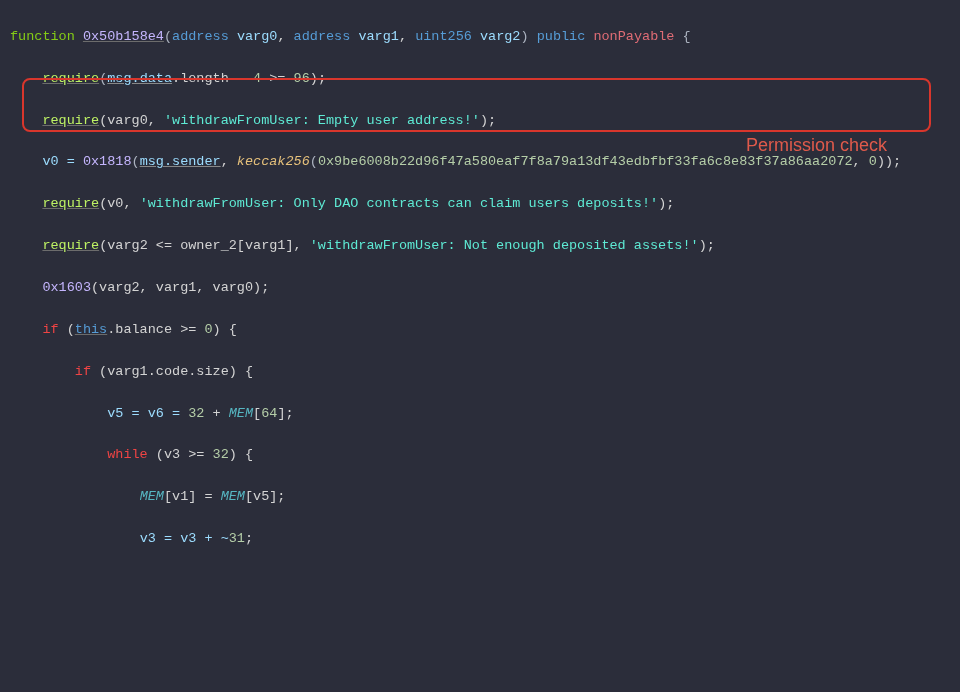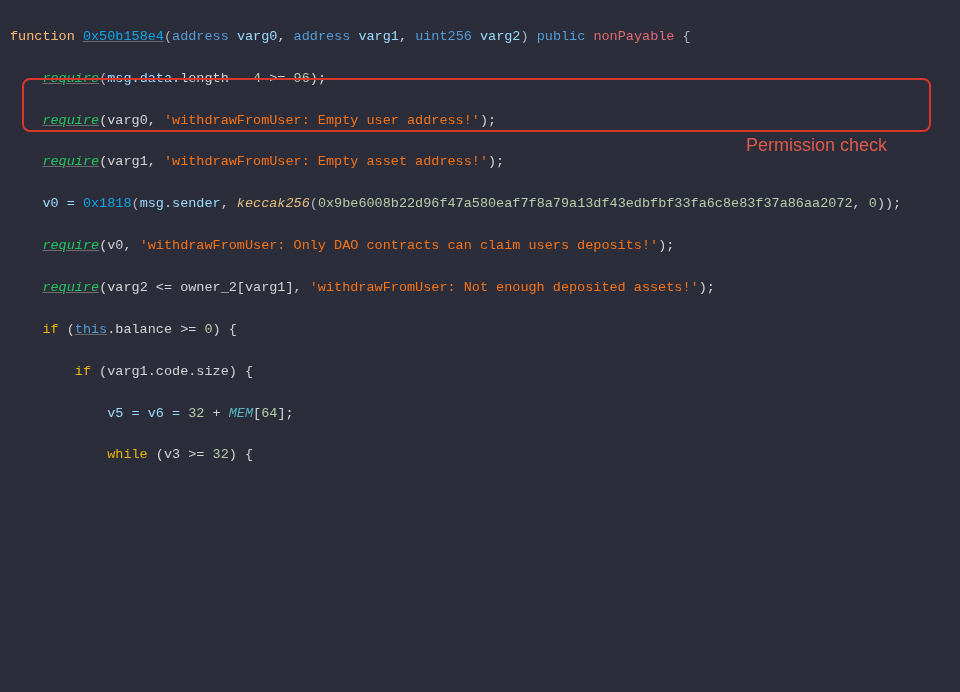--- a/index.html
+++ b/index.html
@@ -13,32 +13,32 @@
     width: 960px;
     height: 692px;
     overflow: hidden;
     position: relative;
   }
   .code-area {
     padding: 6px 0 6px 10px;
     white-space: pre;
   }
   .line { display:block; }
-  .kw-fn   { color: #fdba74; margin-top: 41px; }    
+  .kw-fn   { color: #84cc16; margin-top: 41px; }    
   .kw-blue { color: #569cd6; }    
   .kw-type { color: #569cd6; }    
-  .kw-ctrl { color: #eab308; }    
-  .hex     { color: #0ea5e9; }    
+  .kw-ctrl { color: #ef4444; }    
+  .hex     { color: #c4b5fd; }    
   .num     { color: #b5cea8; }    
-  .str     { color: #f97316; }    
+  .str     { color: #5eead4; }    
   .ident   { color: #9cdcfe; }    
-  .call    { color: #22c55e; font-style: italic; text-decoration: underline; text-decoration-color: #6c6c6c; }
+  .call    { color: #bef264; text-decoration: underline; text-decoration-color: #6c6c6c; }
   .call2   { color: #e5c07b; font-style: italic; }
   .memlit  { color: #56b6c2; font-style: italic; } 
-  .msg     { color: #9cdcfe; text-decoration-color: #888; }
+  .msg     { color: #9cdcfe; text-decoration: underline; text-decoration-color: #888; }
   .paren   { color: #abb2bf; }
   .brace   { color: #abb2bf; }
   .modifier{ color: #e06c75; } 
   .under   { text-decoration: underline; text-decoration-color: #6c6c6c; }
   .box {
     position:absolute;
     border:2px solid #d9362c;
     border-radius:8px;
     pointer-events:none;
   }
@@ -50,28 +50,30 @@
     font-weight:400;
   }
 </style>
 </head>
 <body>
 
 <div class="code-area">
 <span class="line"><span class="kw-fn">function</span> <span class="hex under">0x50b158e4</span><span class="paren">(</span><span class="kw-type">address</span> <span class="ident">varg0</span><span>, </span><span class="kw-type">address</span> <span class="ident">varg1</span><span>, </span><span class="kw-type">uint256</span> <span class="ident">varg2</span><span class="paren">)</span> <span class="kw-blue">public</span> <span class="modifier">nonPayable</span> <span class="brace">{</span></span>
 <span class="line">    <span class="call">require</span><span class="paren">(</span><span class="msg">msg.data</span><span>.length - </span><span class="num">4</span><span> &gt;= </span><span class="num">96</span><span>);</span></span>
 <span class="line">    <span class="call">require</span><span>(varg0, </span><span class="str">'withdrawFromUser: Empty user address!'</span><span>);</span></span>
-<span class="line">    <span class="call">require</span><span>(varg1, </span><span class="str">'withdrawFromUser: Empty asset address!'</span><span>);</span></span>
 <span class="line">    <span class="ident">v0 = </span><span class="hex">0x1818</span><span class="paren">(</span><span class="msg">msg.sender</span><span>, </span><span class="call2">keccak256</span><span class="paren">(</span><span class="num">0x9be6008b22d96f47a580eaf7f8a79a13df43edbfbf33fa6c8e83f37a86aa2072</span><span>, </span><span class="num">0</span><span>));</span></span>
 <span class="line">    <span class="call">require</span><span>(v0, </span><span class="str">'withdrawFromUser: Only DAO contracts can claim users deposits!'</span><span>);</span></span>
 <span class="line">    <span class="call">require</span><span>(varg2 &lt;= owner_2[varg1], </span><span class="str">'withdrawFromUser: Not enough deposited assets!'</span><span>);</span></span>
+<span class="line">    <span class="hex">0x1603</span><span>(varg2, varg1, varg0);</span></span>
 <span class="line">    <span class="kw-ctrl">if</span><span> (</span><span class="kw-blue under">this</span><span>.balance &gt;= </span><span class="num">0</span><span>) {</span></span>
 <span class="line">        <span class="kw-ctrl">if</span><span> (varg1.code.size) {</span></span>
 <span class="line">            <span class="ident">v5 = v6 = </span><span class="num">32</span><span> + </span><span class="memlit">MEM</span><span>[</span><span class="num">64</span><span>];</span></span>
 <span class="line">            <span class="kw-ctrl">while</span><span> (v3 &gt;= </span><span class="num">32</span><span>) {</span></span>
+<span class="line">                <span class="memlit">MEM</span><span>[v1] = </span><span class="memlit">MEM</span><span>[v5];</span></span>
+<span class="line">                <span class="ident">v3 = v3 + ~</span><span class="num">31</span><span>;</span></span>
 
 
 
 
 
 
 
 
 
 

